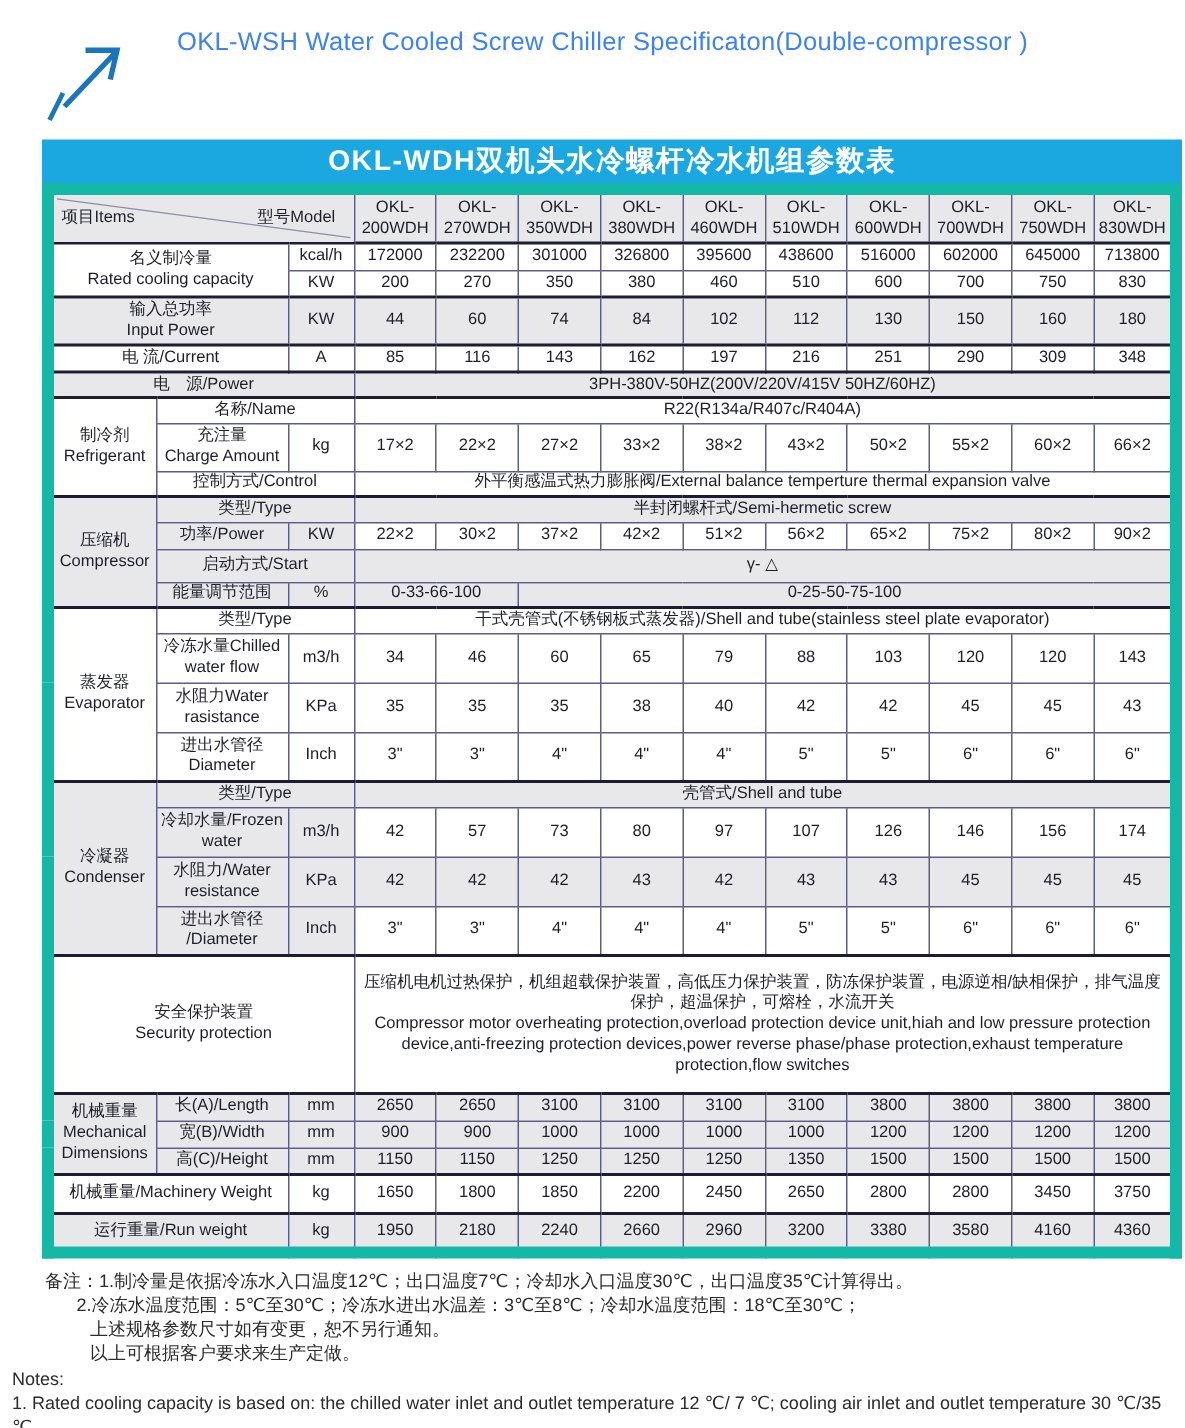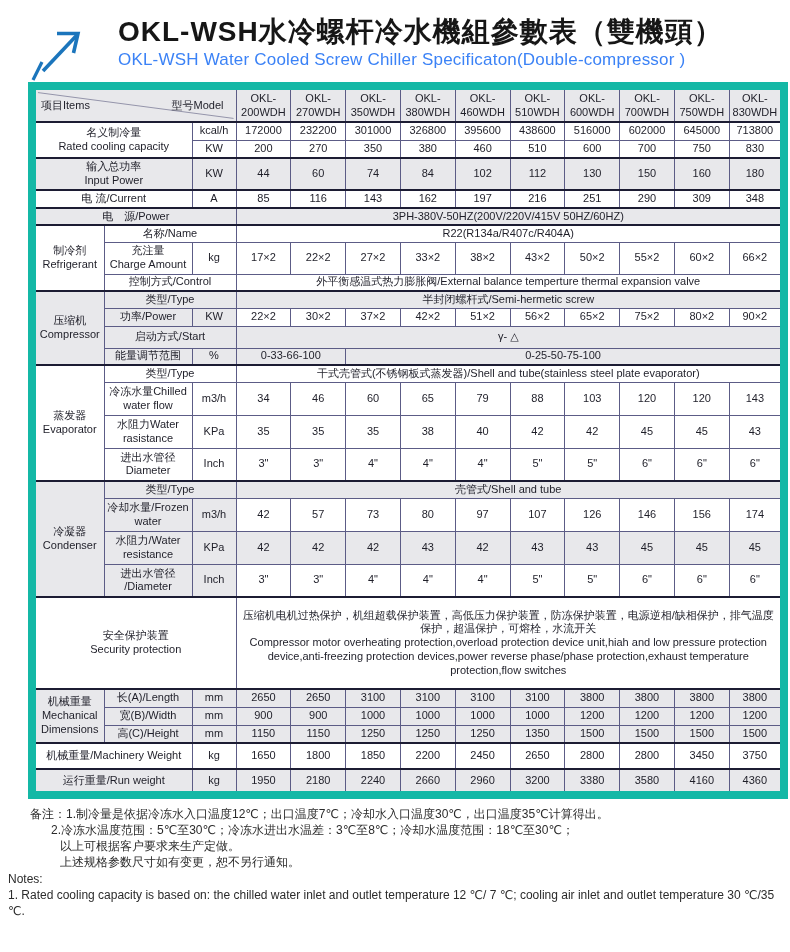--- a/index.html
+++ b/index.html
@@ -46,25 +46,25 @@
 
   <div class="header">
     <div class="logo">
       <svg viewBox="0 0 64 58">
         <line x1="13" y1="47" x2="47" y2="11" stroke="#1B75BC" stroke-width="3.6"></line>
         <polyline points="27,9.5 48,9.5 43.5,29" fill="none" stroke="#1B75BC" stroke-width="3.6"></polyline>
         <line x1="3" y1="56" x2="12" y2="38" stroke="#1B75BC" stroke-width="3.2"></line>
       </svg>
     </div>
     <div class="titles">
-      <div class="title-zh">OKL-WSH水冷螺杆冷水機組參數表（雙機頭）</div>
       <div class="title-en">OKL-WSH Water Cooled Screw Chiller Specificaton(Double-compressor )</div>
     </div>
   </div>
 
+  <div class="banner">OKL-WDH双机头水冷螺杆冷水机组参数表</div>
 
   <table class="spec">
     <colgroup>
       <col style="width:72px">
         <col style="width:88px">
         <col style="width:44px">
       <col>
         <col>
         <col>
         <col>
@@ -378,22 +378,22 @@
           <td class="shade">4160</td>
           <td class="shade">4360</td>
         </tr>
       </tbody>
   </table>
 
   <div class="notes">
     <div id="notes-zh">
         <div class="n-ind0">备注：1.制冷量是依据冷冻水入口温度12℃；出口温度7℃；冷却水入口温度30℃，出口温度35℃计算得出。</div>
         <div class="n-ind1">2.冷冻水温度范围：5℃至30℃；冷冻水进出水温差：3℃至8℃；冷却水温度范围：18℃至30℃；</div>
+        <div class="n-ind2">上述规格参数尺寸如有变更，恕不另行通知。</div>
         <div class="n-ind2">以上可根据客户要求来生产定做。</div>
-        <div class="n-ind2">上述规格参数尺寸如有变更，恕不另行通知。</div>
       </div>
     <div id="notes-en">
         <div>Notes:</div>
         <div>1. Rated cooling capacity is based on: the chilled water inlet and outlet temperature 12 ℃/ 7 ℃; cooling air inlet and outlet temperature 30 ℃/35 ℃.</div>
       </div>
   </div>
 
 </div>
 
 </body></html>

